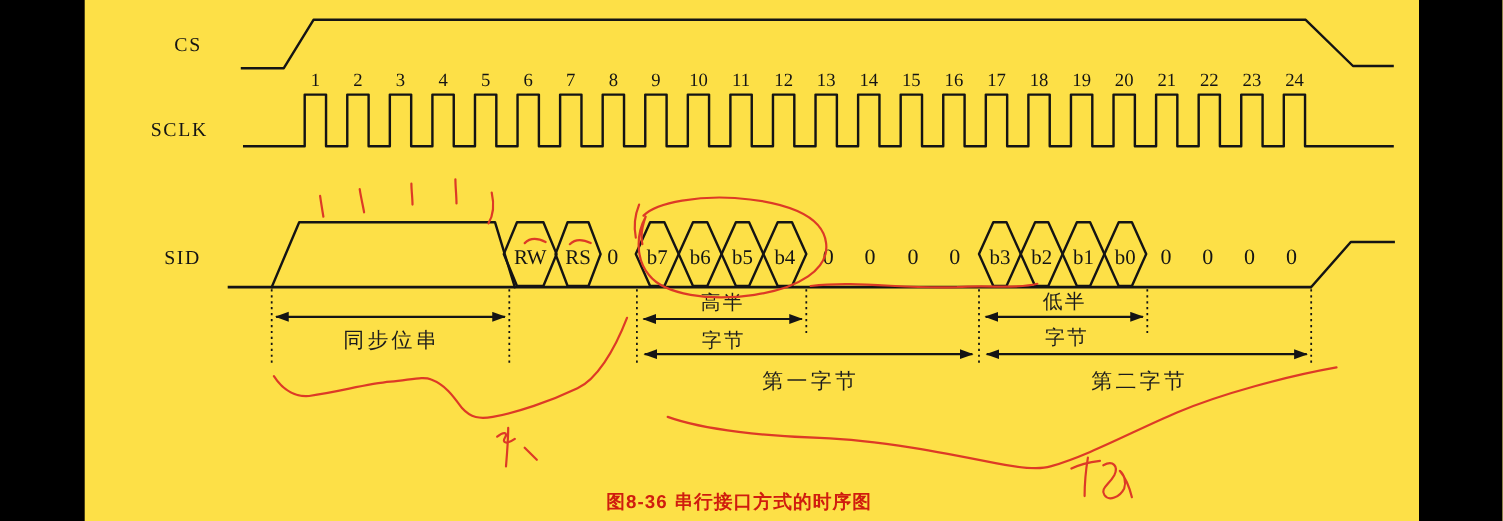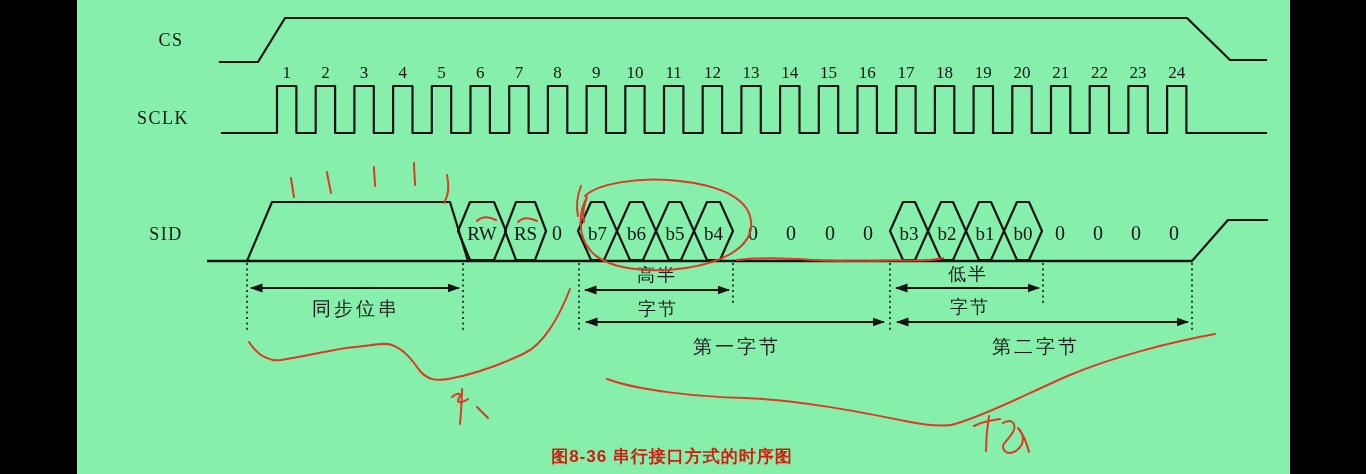--- a/index.html
+++ b/index.html
@@ -1,16 +1,16 @@
 <!DOCTYPE html>
 <html><head>
 <meta charset="utf-8">
 <style>
   html,body{margin:0;padding:0;background:#777;}
-  #stage{position:relative;width:1366px;height:474px;background:#86efac;overflow:hidden;}
+  #stage{position:relative;width:1366px;height:474px;background:#fde047;overflow:hidden;}
   svg{position:absolute;left:0;top:0;}
   .wf{stroke:#141414;stroke-width:2.2;fill:none;stroke-linejoin:round;stroke-linecap:square;}
   .base{stroke:#141414;stroke-width:2.6;fill:none;}
   .dim{stroke:#141414;stroke-width:2;fill:none;}
   .dot{stroke:#141414;stroke-width:1.6;fill:none;stroke-dasharray:2 3.4;}
   .sig-label{font-family:"Liberation Serif",serif;font-size:18px;fill:#141414;letter-spacing:1.5px;}
   .clk-num{font-family:"Liberation Serif",serif;font-size:17px;fill:#141414;}
   .bit-label{font-family:"Liberation Serif",serif;font-size:19px;fill:#141414;}
   .zero{font-family:"Liberation Serif",serif;font-size:20px;fill:#141414;}
   .cjk{font-family:"Liberation Serif",serif;font-size:19px;fill:#1c1c1c;letter-spacing:3px;}

